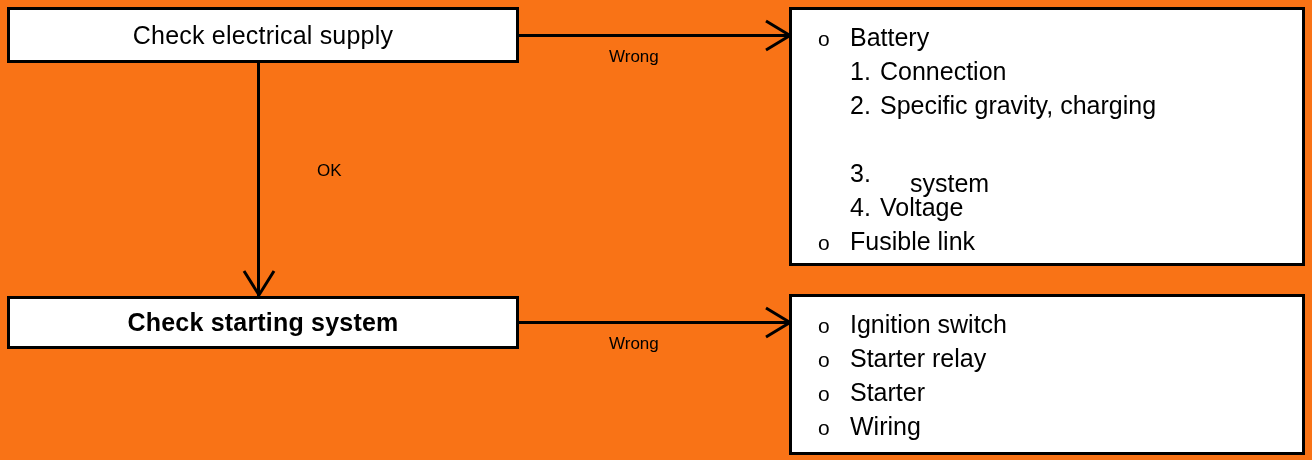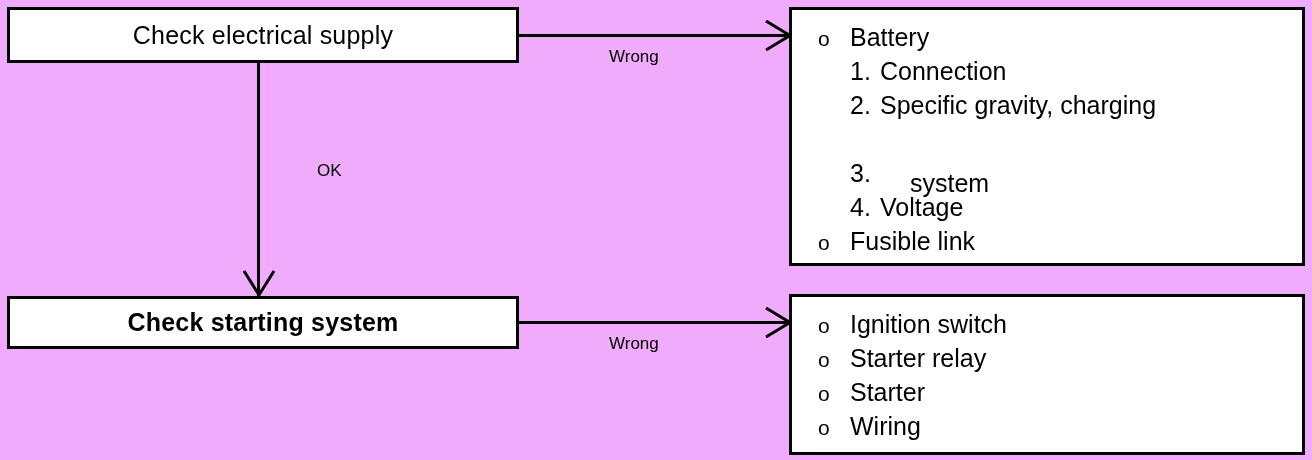--- a/index.html
+++ b/index.html
@@ -4,21 +4,21 @@
 <style>
   html, body {
     margin: 0;
     padding: 0;
     background: #ffffff;
   }
   #canvas {
     position: relative;
     width: 1312px;
     height: 460px;
-    background: #f0abfc;
+    background: #f97316;
     font-family: "Liberation Sans", sans-serif;
     color: #000000;
     overflow: hidden;
   }
 
   
   .proc-box {
     position: absolute;
     border: 3px solid #000;
     background: #fff;

